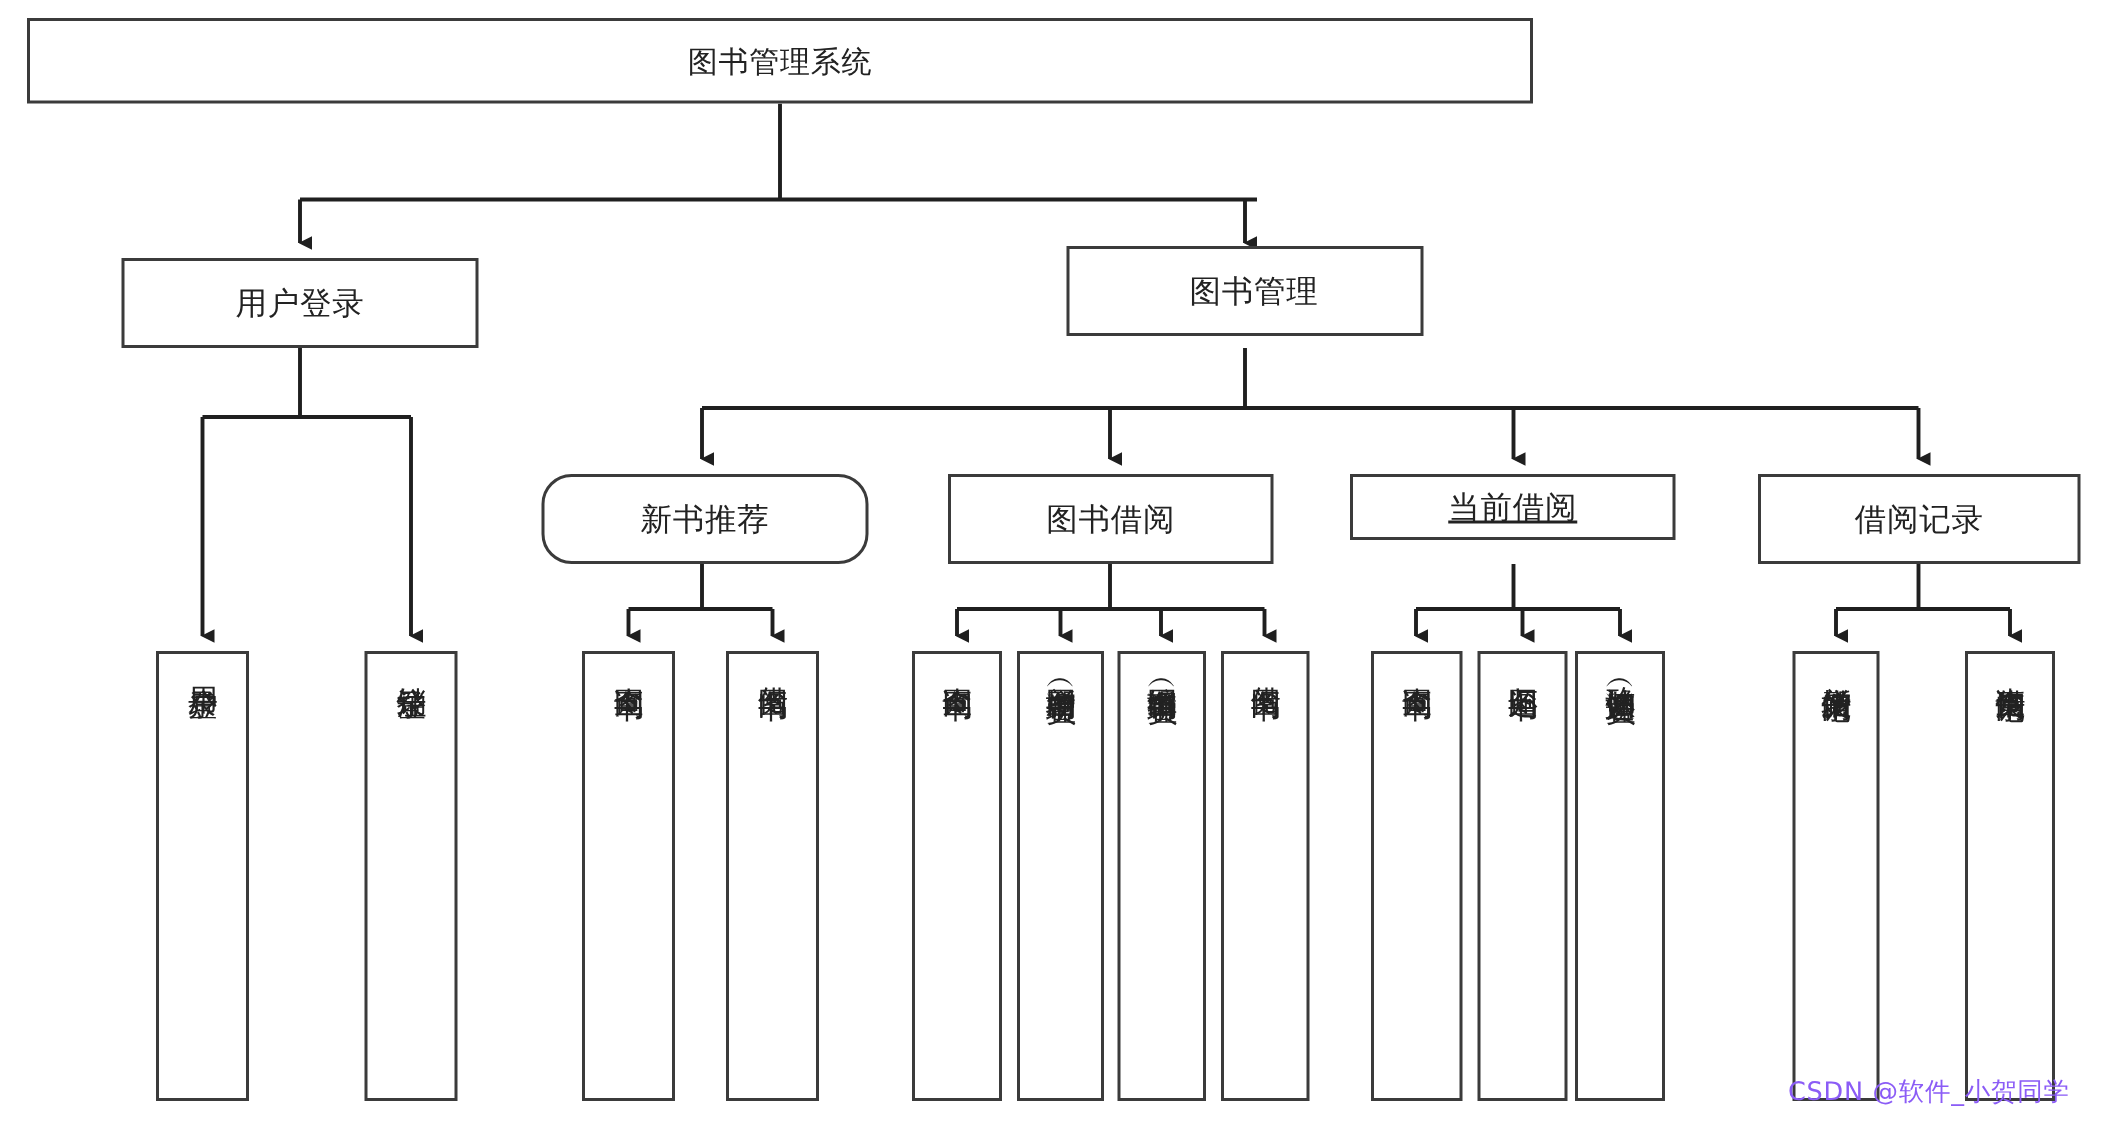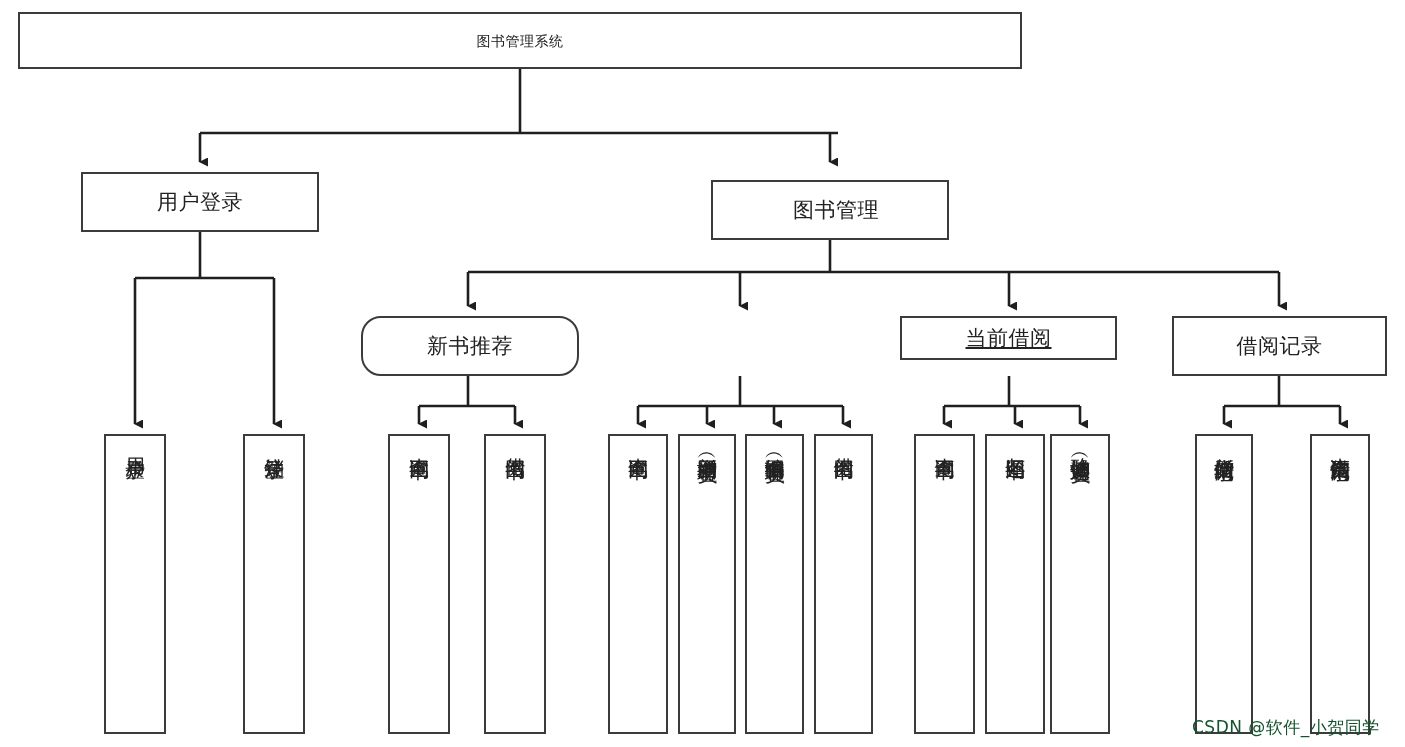--- a/index.html
+++ b/index.html
@@ -58,26 +58,26 @@
     writing-mode: vertical-rl;
     text-orientation: upright;
     font-size: 20px;
     line-height: 1.18;
     letter-spacing: 1px;
     white-space: nowrap;
     text-align: left;
   }
   
   #node-root .node-label {
-    font-size: 14px;
+    font-size: 20px;
     text-align: right;
   }
   .watermark {
     position: absolute;
-    color: #14532d;
+    color: #8b5cf6;
     font-size: 17px;
     letter-spacing: 0.5px;
     white-space: nowrap;
     user-select: none;
   }
 </style>
 </head>
 <body>
 
 <div id="diagram-canvas">
@@ -133,28 +133,31 @@
   </svg>
 
   <div class="node horiz" id="node-root" style="left:18px; top:12px; width:1004px; height:57px;">
     <span class="node-label">图书管理系统</span>
   </div>
 
   <div class="node horiz" id="node-user-login" style="left:81px; top:172px; width:238px; height:60px;">
     <span class="node-label">用户登录</span>
   </div>
 
-  <div class="node horiz" id="node-book-manage" style="left:711px; top:180px; width:238px; height:60px;padding-left:12px;">
+  <div class="node horiz" id="node-book-manage" style="left:711px; top:164px; width:238px; height:60px;padding-left:12px;">
     <span class="node-label">图书管理</span>
   </div>
 
   <div class="node horiz" id="node-new-book-rec" style="left:361px; top:316px; width:218px; height:60px;border-radius:20px;">
     <span class="node-label">新书推荐</span>
   </div>
 
+  <div class="node horiz" id="node-book-borrow" style="left:632px; top:316px; width:217px; height:60px;">
+    <span class="node-label">图书借阅</span>
+  </div>
 
   <div class="node horiz" id="node-current-borrow" style="left:900px; top:316px; width:217px; height:44px;text-decoration:underline;">
     <span class="node-label">当前借阅</span>
   </div>
 
   <div class="node horiz" id="node-borrow-record" style="left:1172px; top:316px; width:215px; height:60px;">
     <span class="node-label">借阅记录</span>
   </div>
 
   <div id="leaf-container">

